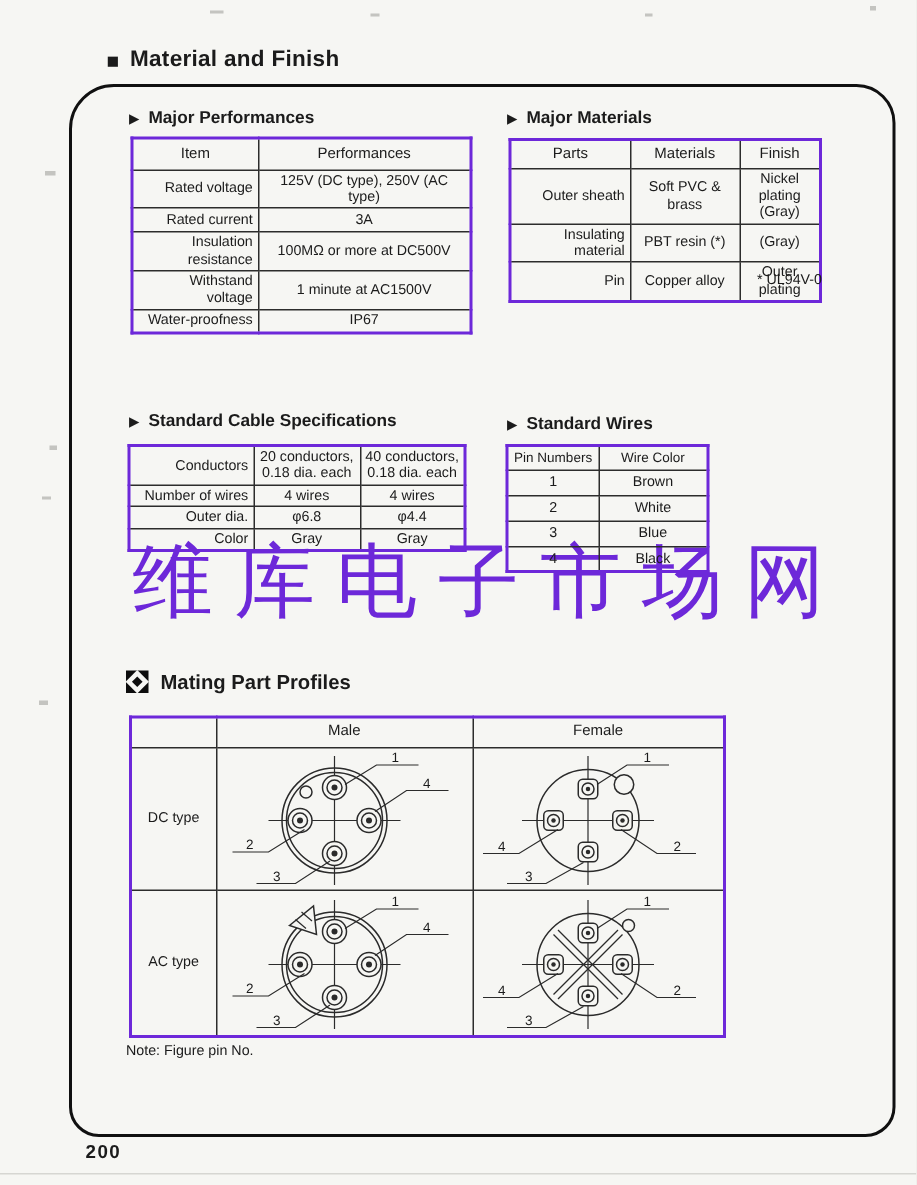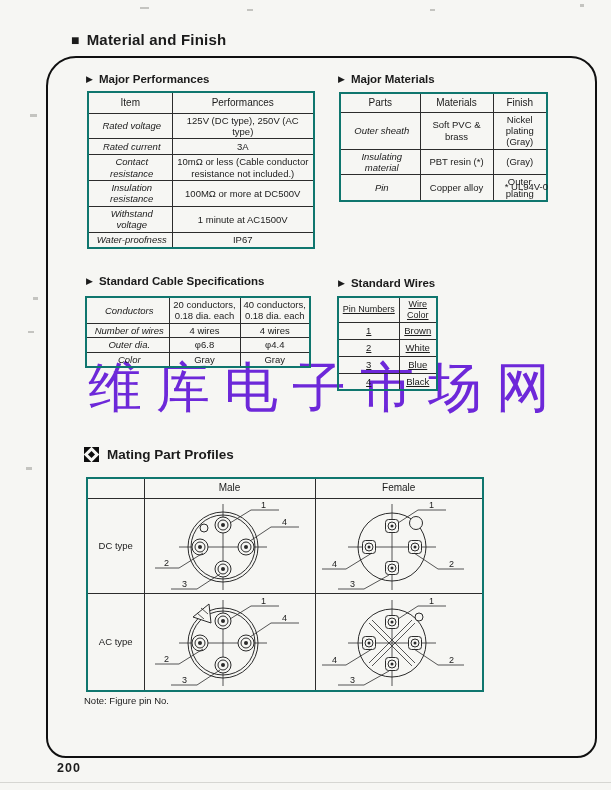--- a/index.html
+++ b/index.html
@@ -19,22 +19,22 @@
   
   .sec-head{position:absolute;font-weight:bold;font-size:11.5px;display:flex;align-items:center;z-index:2;}
   .sec-head .tri{font-size:9px;margin-right:6px;line-height:1;}
   .sec-head.big{font-size:13.5px;}
   .mp-icon{width:15px;height:15px;background:#0d0d0d;position:relative;display:inline-block;margin-right:8px;}
   .mp-icon::before{content:"";position:absolute;inset:2px;background:#f6f6f3;transform:rotate(45deg);}
   .mp-icon::after{content:"";position:absolute;inset:5px;background:#0d0d0d;transform:rotate(45deg);}
   
   table.t{position:absolute;border-collapse:collapse;table-layout:fixed;z-index:2;background:transparent;}
   table.t td{border:1px solid #2c2c2c;text-align:center;vertical-align:middle;font-size:9.5px;padding:1px 3px;line-height:1.2;}
-  table.t{border:2px solid #0f766e;}
-  table.t td.l{text-align:center;padding-left:6px;font-style:italic;}
+  table.t{border:2px solid #6d28d9;}
+  table.t td.l{text-align:right;padding-left:6px;}
   table.t tr.hdr td{font-size:10px;}
   td.small{font-size:8px;line-height:1.25;}
   td.sm9{font-size:8.6px;line-height:1.25;}
   
   .watermark{
     position:absolute;left:88px;top:352px;z-index:1;
     font-size:54px;letter-spacing:14px;color:#6d28d9;white-space:nowrap;
     font-family:"DejaVu Sans",sans-serif;
   }
   
@@ -88,24 +88,20 @@
       <td>Item</td>
       <td>Performances</td>
     </tr>
     <tr style="height:16px;">
       <td class="l">Rated voltage</td>
       <td>125V (DC type), 250V (AC type)</td>
     </tr>
     <tr style="height:16px;padding-left:27px;">
       <td class="l">Rated current</td>
       <td>3A</td>
-    </tr>
-    <tr style="height:25px;">
-      <td class="l">Contact resistance</td>
-      <td class="small">10mΩ or less (Cable conductor resistance not included.)</td>
     </tr>
     <tr style="height:17px;">
       <td class="l">Insulation resistance</td>
       <td>100MΩ or more at DC500V</td>
     </tr>
     <tr style="height:16px;padding-left:11px;">
       <td class="l">Withstand voltage</td>
       <td>1 minute at AC1500V</td>
     </tr>
     <tr style="height:16px;">
@@ -181,21 +177,21 @@
       <td>Gray</td>
       <td>Gray</td>
     </tr>
   </tbody>
     </table>
 
   <div class="sec-head" style="left:338px;top:277px;">
     <span class="tri">▶</span>
     <span>Standard Wires</span>
   </div>
-  <table class="t" style="left:337px;top:296px;width:101px;text-decoration:underline;">
+  <table class="t" style="left:337px;top:296px;width:136px;">
     <colgroup>
         <col style="width:61px;">
         <col>
       </colgroup>
     <tbody>
         <tr class="hdr" style="height:16px;">
       <td style="font-size:9px;">Pin Numbers</td>
       <td style="font-size:9px;">Wire Color</td>
     </tr>
     <tr style="height:17px;">

